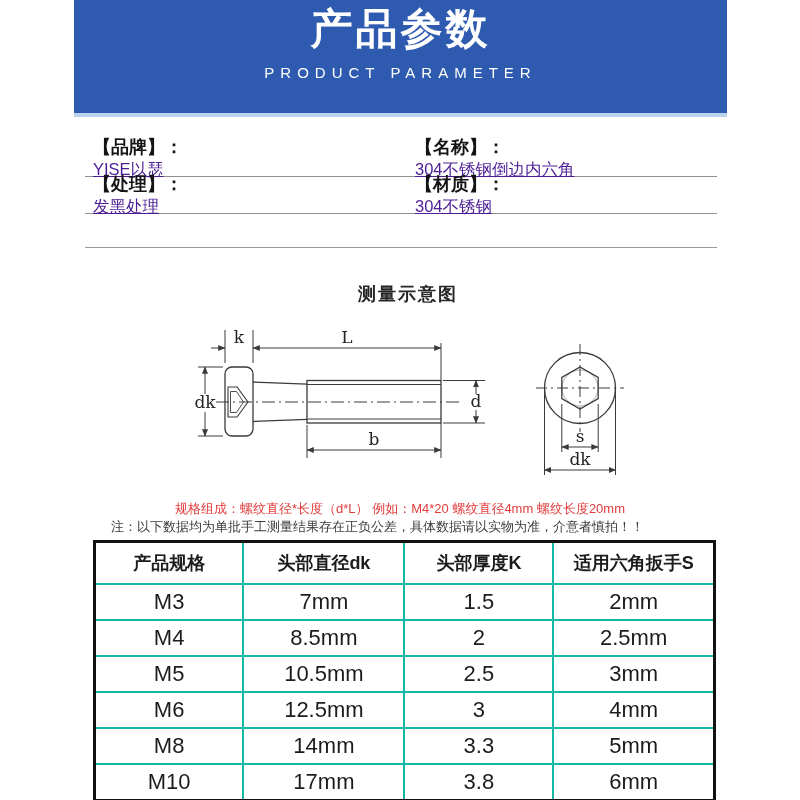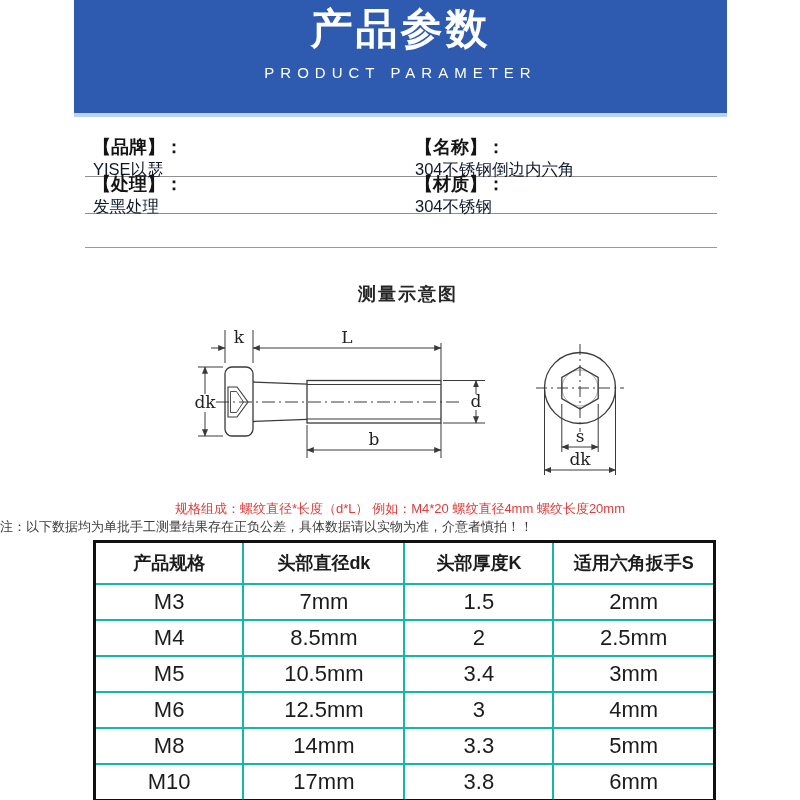--- a/index.html
+++ b/index.html
@@ -26,42 +26,42 @@
   
   .info { position:absolute; left:85px; top:140px; width:632px; }
   .info-row {
     display:flex; height:36px; align-items:center;
     border-bottom:1px solid #8f8f8f;
   }
   .cell { display:flex; align-items:baseline;flex-direction:column; }
   .cell.c1 { width:322px; }
   .cell.c2 { flex:1; }
   .lbl { font-weight:bold; font-size:18px; color:#141414; white-space:pre; }
-  .val { font-size:16.5px; color:#0f172a; margin-left:8px; }
+  .val { font-size:16.5px; color:#4c1d95; margin-left:8px;text-decoration:underline; }
 
   .divider {
     position:absolute; left:85px; top:247px; width:632px; height:0;
     border-top:1px solid #9a9a9a;
   }
 
   
   .diagram-title {
     position:absolute; left:0; top:274px; width:800px; margin:8px;
     text-align:center; font-size:18px; font-weight:bold; color:#262626;
     letter-spacing:2px;
   }
   .diagram-svg { position:absolute; left:180px; top:318px; }
 
   
   .spec-line {
     position:absolute; left:0; top:500px; width:800px; text-align:center;
     font-size:13px; color:#e23b3b; font-weight:500;
   }
   .note-line {
-    position:absolute; left:0; top:518px; width:644px; text-align:left;
+    position:absolute; left:0; top:518px; width:644px; text-align:right;
     font-size:13px; color:#3c3c3c;
   }
 
   
   table.spec-table {
     position:absolute; left:93px; top:540px; width:623px;
     border-collapse:collapse; table-layout:fixed; text-align:center;
     color:#1c1c1c; border:3px solid #111111;
   }
   .spec-table th, .spec-table td { border:2px solid #14b8a6; padding:0; }
@@ -202,21 +202,21 @@
     </tr>
     <tr>
       <td>M4</td>
       <td>8.5mm</td>
       <td>2</td>
       <td>2.5mm</td>
     </tr>
     <tr>
       <td>M5</td>
       <td>10.5mm</td>
-      <td>3.4</td>
+      <td>2.5</td>
       <td>3mm</td>
     </tr>
     <tr>
       <td>M6</td>
       <td>12.5mm</td>
       <td>3</td>
       <td>4mm</td>
     </tr>
     <tr>
       <td>M8</td>

